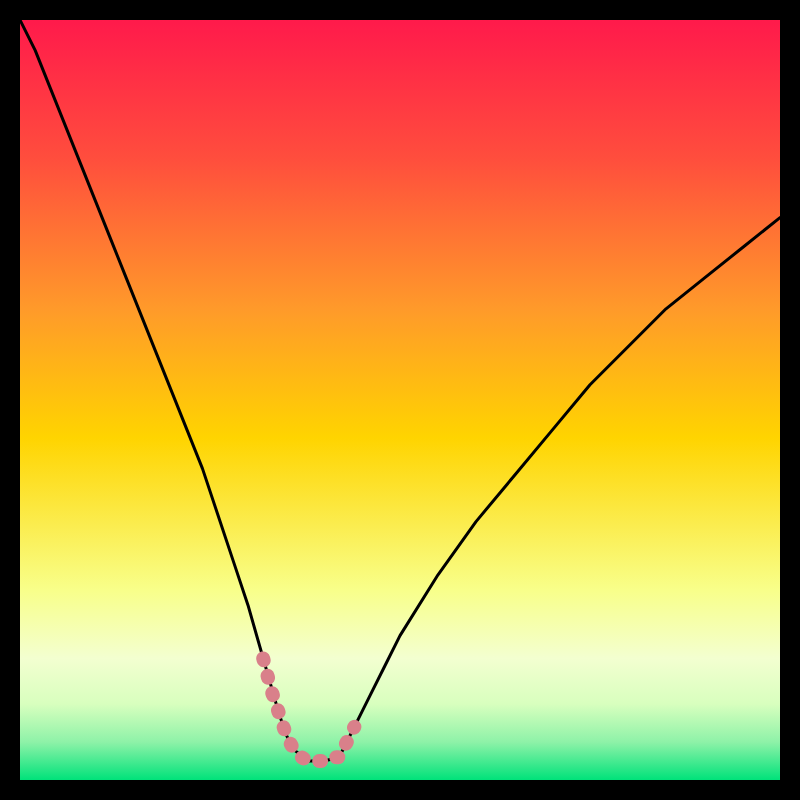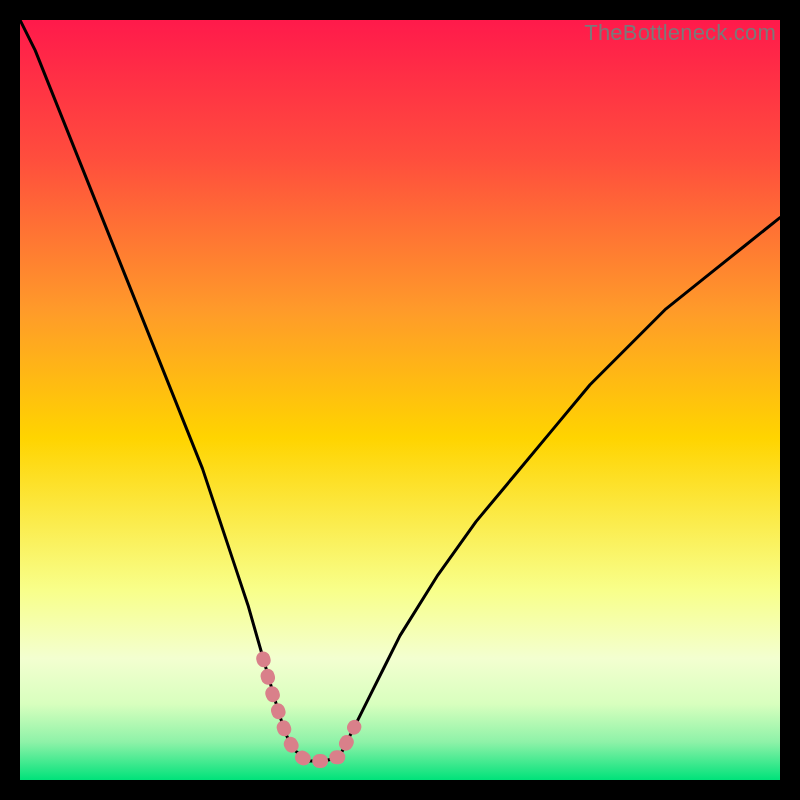--- a/index.html
+++ b/index.html
@@ -58,14 +58,13 @@
       </linearGradient>
     </defs>
 
     <rect x="0" y="0" width="760" height="760" fill="url(#bg-grad)"></rect>
 
     <path id="curve-path" fill="none" stroke="#000000" stroke-width="3" stroke-linejoin="round" stroke-linecap="round" d="M0.00 0.00 L15.20 30.40 L30.40 68.40 L45.60 106.40 L60.80 144.40 L76.00 182.40 L91.20 220.40 L106.40 258.40 L121.60 296.40 L136.80 334.40 L152.00 372.40 L167.20 410.40 L182.40 448.40 L197.60 494.00 L212.80 539.60 L228.00 585.20 L243.20 638.40 L258.40 691.60 L266.00 714.40 L273.60 729.60 L288.80 741.00 L304.00 741.00 L319.20 737.20 L326.80 722.00 L334.40 706.80 L349.60 676.40 L364.80 646.00 L380.00 615.60 L418.00 554.80 L456.00 501.60 L494.00 456.00 L532.00 410.40 L570.00 364.80 L608.00 326.80 L646.00 288.80 L684.00 258.40 L722.00 228.00 L760.00 197.60"></path>
 
     <path id="highlight-path" fill="none" stroke="#d9808a" stroke-width="14" stroke-linecap="round" stroke-linejoin="round" stroke-dasharray="2 16" d="M243.20 638.40 L250.80 668.80 L258.40 691.60 L266.00 714.40 L273.60 729.60 L281.20 737.20 L288.80 741.00 L296.40 741.00 L304.00 741.00 L311.60 737.20 L319.20 737.20 L326.80 722.00 L334.40 706.80"></path>
   </svg>
 
-  <div class="watermark">TheBottleneck.com</div>
 </div>
 
 </body></html>

